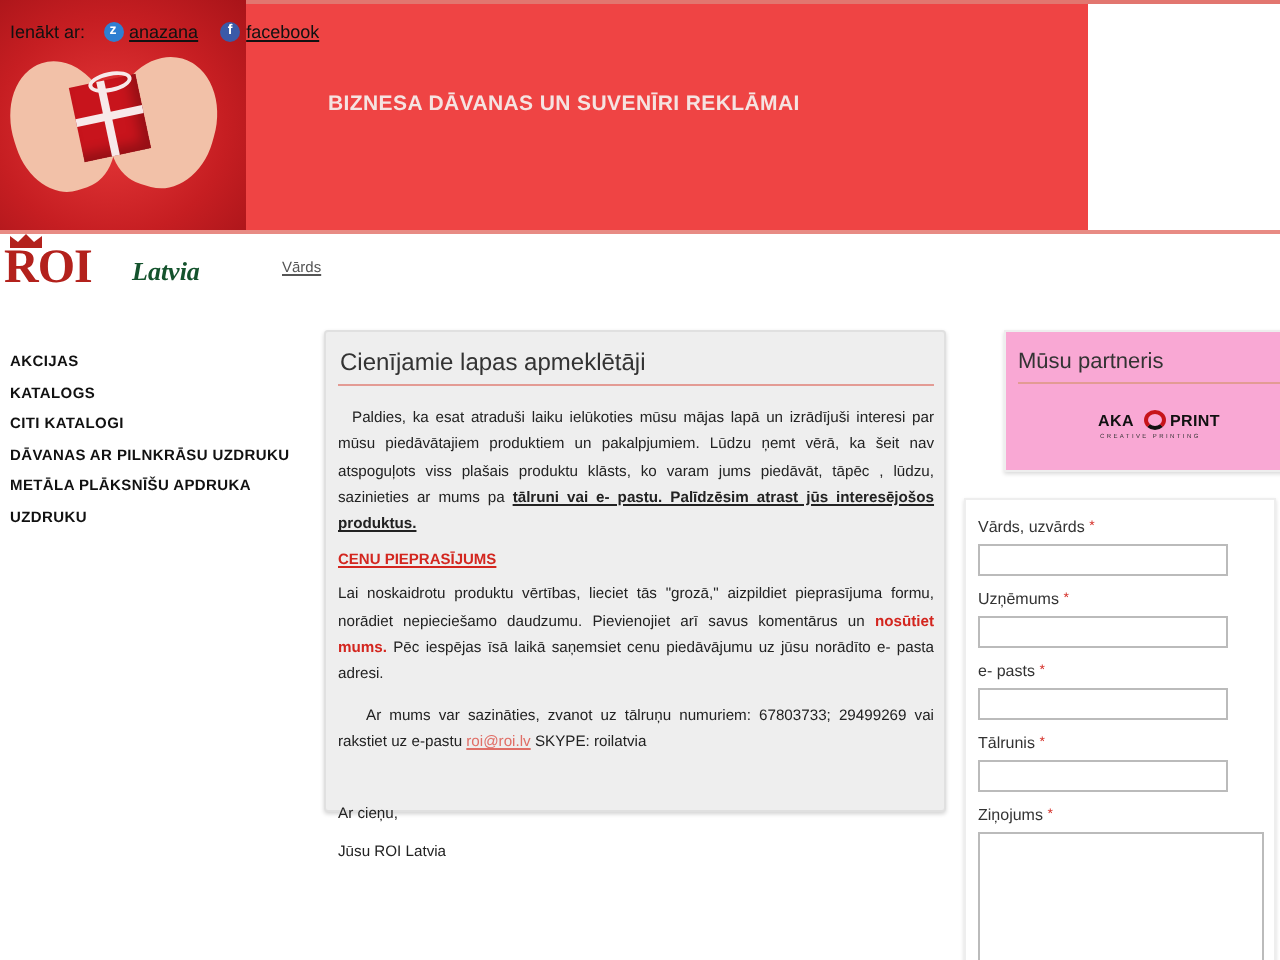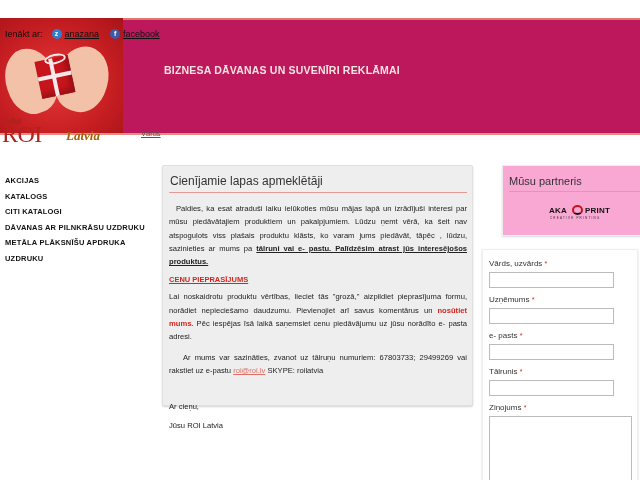--- a/index.html
+++ b/index.html
@@ -1,20 +1,20 @@
 <!DOCTYPE html>
 <html><head>
 <meta charset="utf-8">
 <style>
   * { box-sizing: border-box; margin: 0; padding: 0; }
   html, body { width: 640px; height: 480px; overflow: hidden; background: #fff; }
   body { font-family: "Liberation Sans", sans-serif; color: #222; position: relative; }
 
   
-  .header { position: absolute; left: 0; top: 0; width: 640px; height: 116px; background: #be185d; margin-top: 18px; }
+  .header { position: absolute; left: 0; top: 0; width: 544px; height: 116px; background: #ef4444; }
   .header-top-line { position: absolute; left: 0; top: 0; width: 640px; height: 2px; background: #e2766f; }
   .header-bottom-line { position: absolute; left: 0; top: 115px; width: 640px; height: 2px; background: #e88b84; }
   .hero { position: absolute; left: 0; top: 0; width: 123px; height: 116px;
           background: radial-gradient(ellipse at 45% 55%, #e8393a 0%, #c61e22 60%, #a81419 100%); overflow: hidden; }
   .hand { position: absolute; background: #f2c1a8; border-radius: 50% 50% 45% 45%; }
   .hand.l { left: 6px; top: 30px; width: 50px; height: 66px; transform: rotate(-18deg); }
   .hand.r { left: 56px; top: 28px; width: 52px; height: 66px; transform: rotate(16deg); }
   .gift { position: absolute; left: 38px; top: 40px; width: 34px; height: 38px; background: #c8141c; transform: rotate(-12deg);
           box-shadow: inset -4px -4px 6px rgba(0,0,0,.25); }
   .gift:before { content: ""; position: absolute; left: 14px; top: 0; width: 4px; height: 38px; background: #f7e9ea; }
@@ -25,22 +25,22 @@
   .social a { color: #111; text-decoration: underline; }
   .social .ico { display: inline-block; width: 10px; height: 10px; border-radius: 50%; color: #fff; font-size: 7px; font-weight: bold; text-align: center; line-height: 10px; }
   .ico.z { background: #2f7fd1; margin-left: 6px; }
   .ico.f { background: #3b5aa8; margin-left: 8px; }
 
   .tagline { position: absolute; left: 164px; top: 46px; color: #f5e3e1; font-weight: bold; font-size: 10.5px; letter-spacing: 0.2px; }
 
   
   .logo { position: absolute; left: 2px; top: 117px; width: 110px; height: 30px; }
   .crown { position: absolute; left: 2px; top: 0; width: 18px; height: 7px; }
-  .logo-roi { position: absolute; left: 0; top: 4px; font-family: "Liberation Serif", serif; font-weight: normal; font-size: 24px; color: #b3211c; letter-spacing: -0.5px; }
-  .logo-latvia { position: absolute; left: 64px; top: 11px; font-family: "Liberation Serif", serif; font-style: italic; font-weight: bold; font-size: 13px; color: #a16207; }
+  .logo-roi { position: absolute; left: 0; top: 4px; font-family: "Liberation Serif", serif; font-weight: bold; font-size: 24px; color: #b3211c; letter-spacing: -0.5px; }
+  .logo-latvia { position: absolute; left: 64px; top: 11px; font-family: "Liberation Serif", serif; font-style: italic; font-weight: bold; font-size: 13px; color: #14532d; }
   .breadcrumb { position: absolute; left: 141px; top: 129px; font-size: 7.5px; color: #555; text-decoration: underline; }
 
   
   .nav { position: absolute; left: 5px; top: 176px; width: 150px; }
   .nav-item { display: block; font-size: 7.5px; font-weight: bold; color: #111; text-decoration: none; line-height: 10px; margin-bottom: 5.5px; letter-spacing: 0.2px; }
   .nav-item.two { margin-bottom: 5.5px; }
 
   
   .panel { position: absolute; left: 162px; top: 165px; width: 311px; height: 241px; background: #eeeeee; border: 1px solid #e0e0e0; border-radius: 2px;
            box-shadow: 0 1px 2px rgba(0,0,0,.18); padding: 8px 5px 0 6px; }

